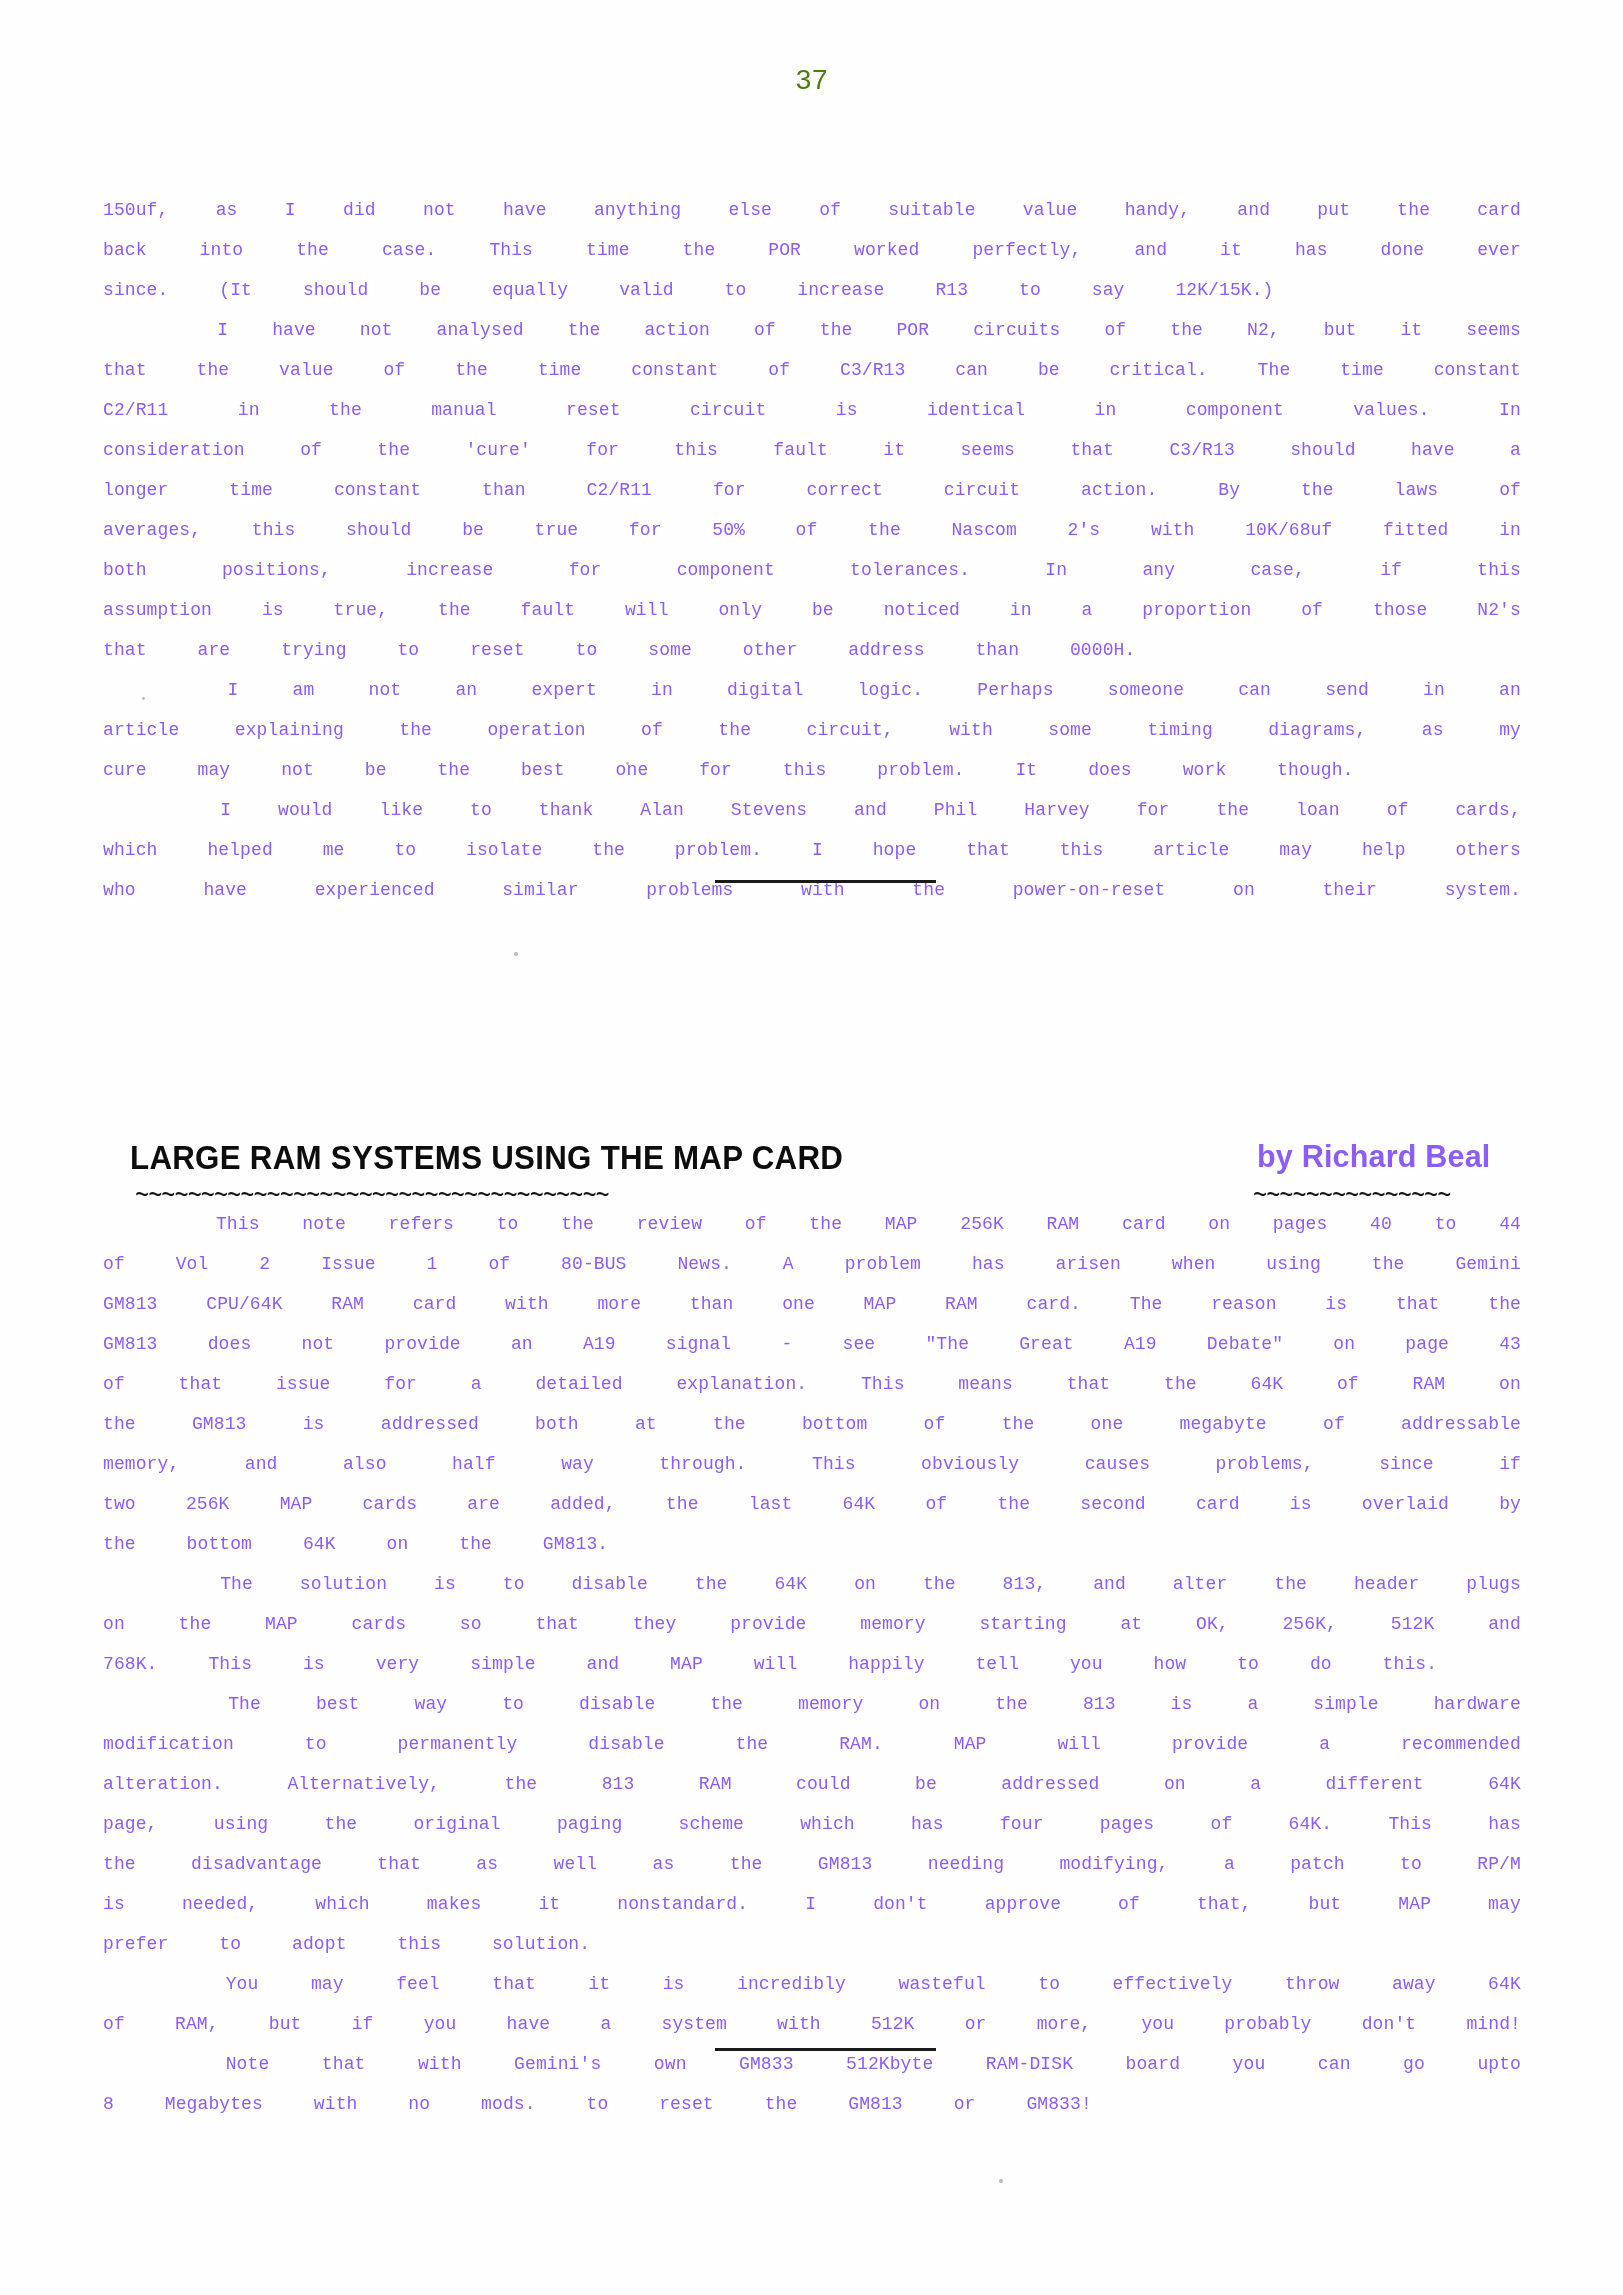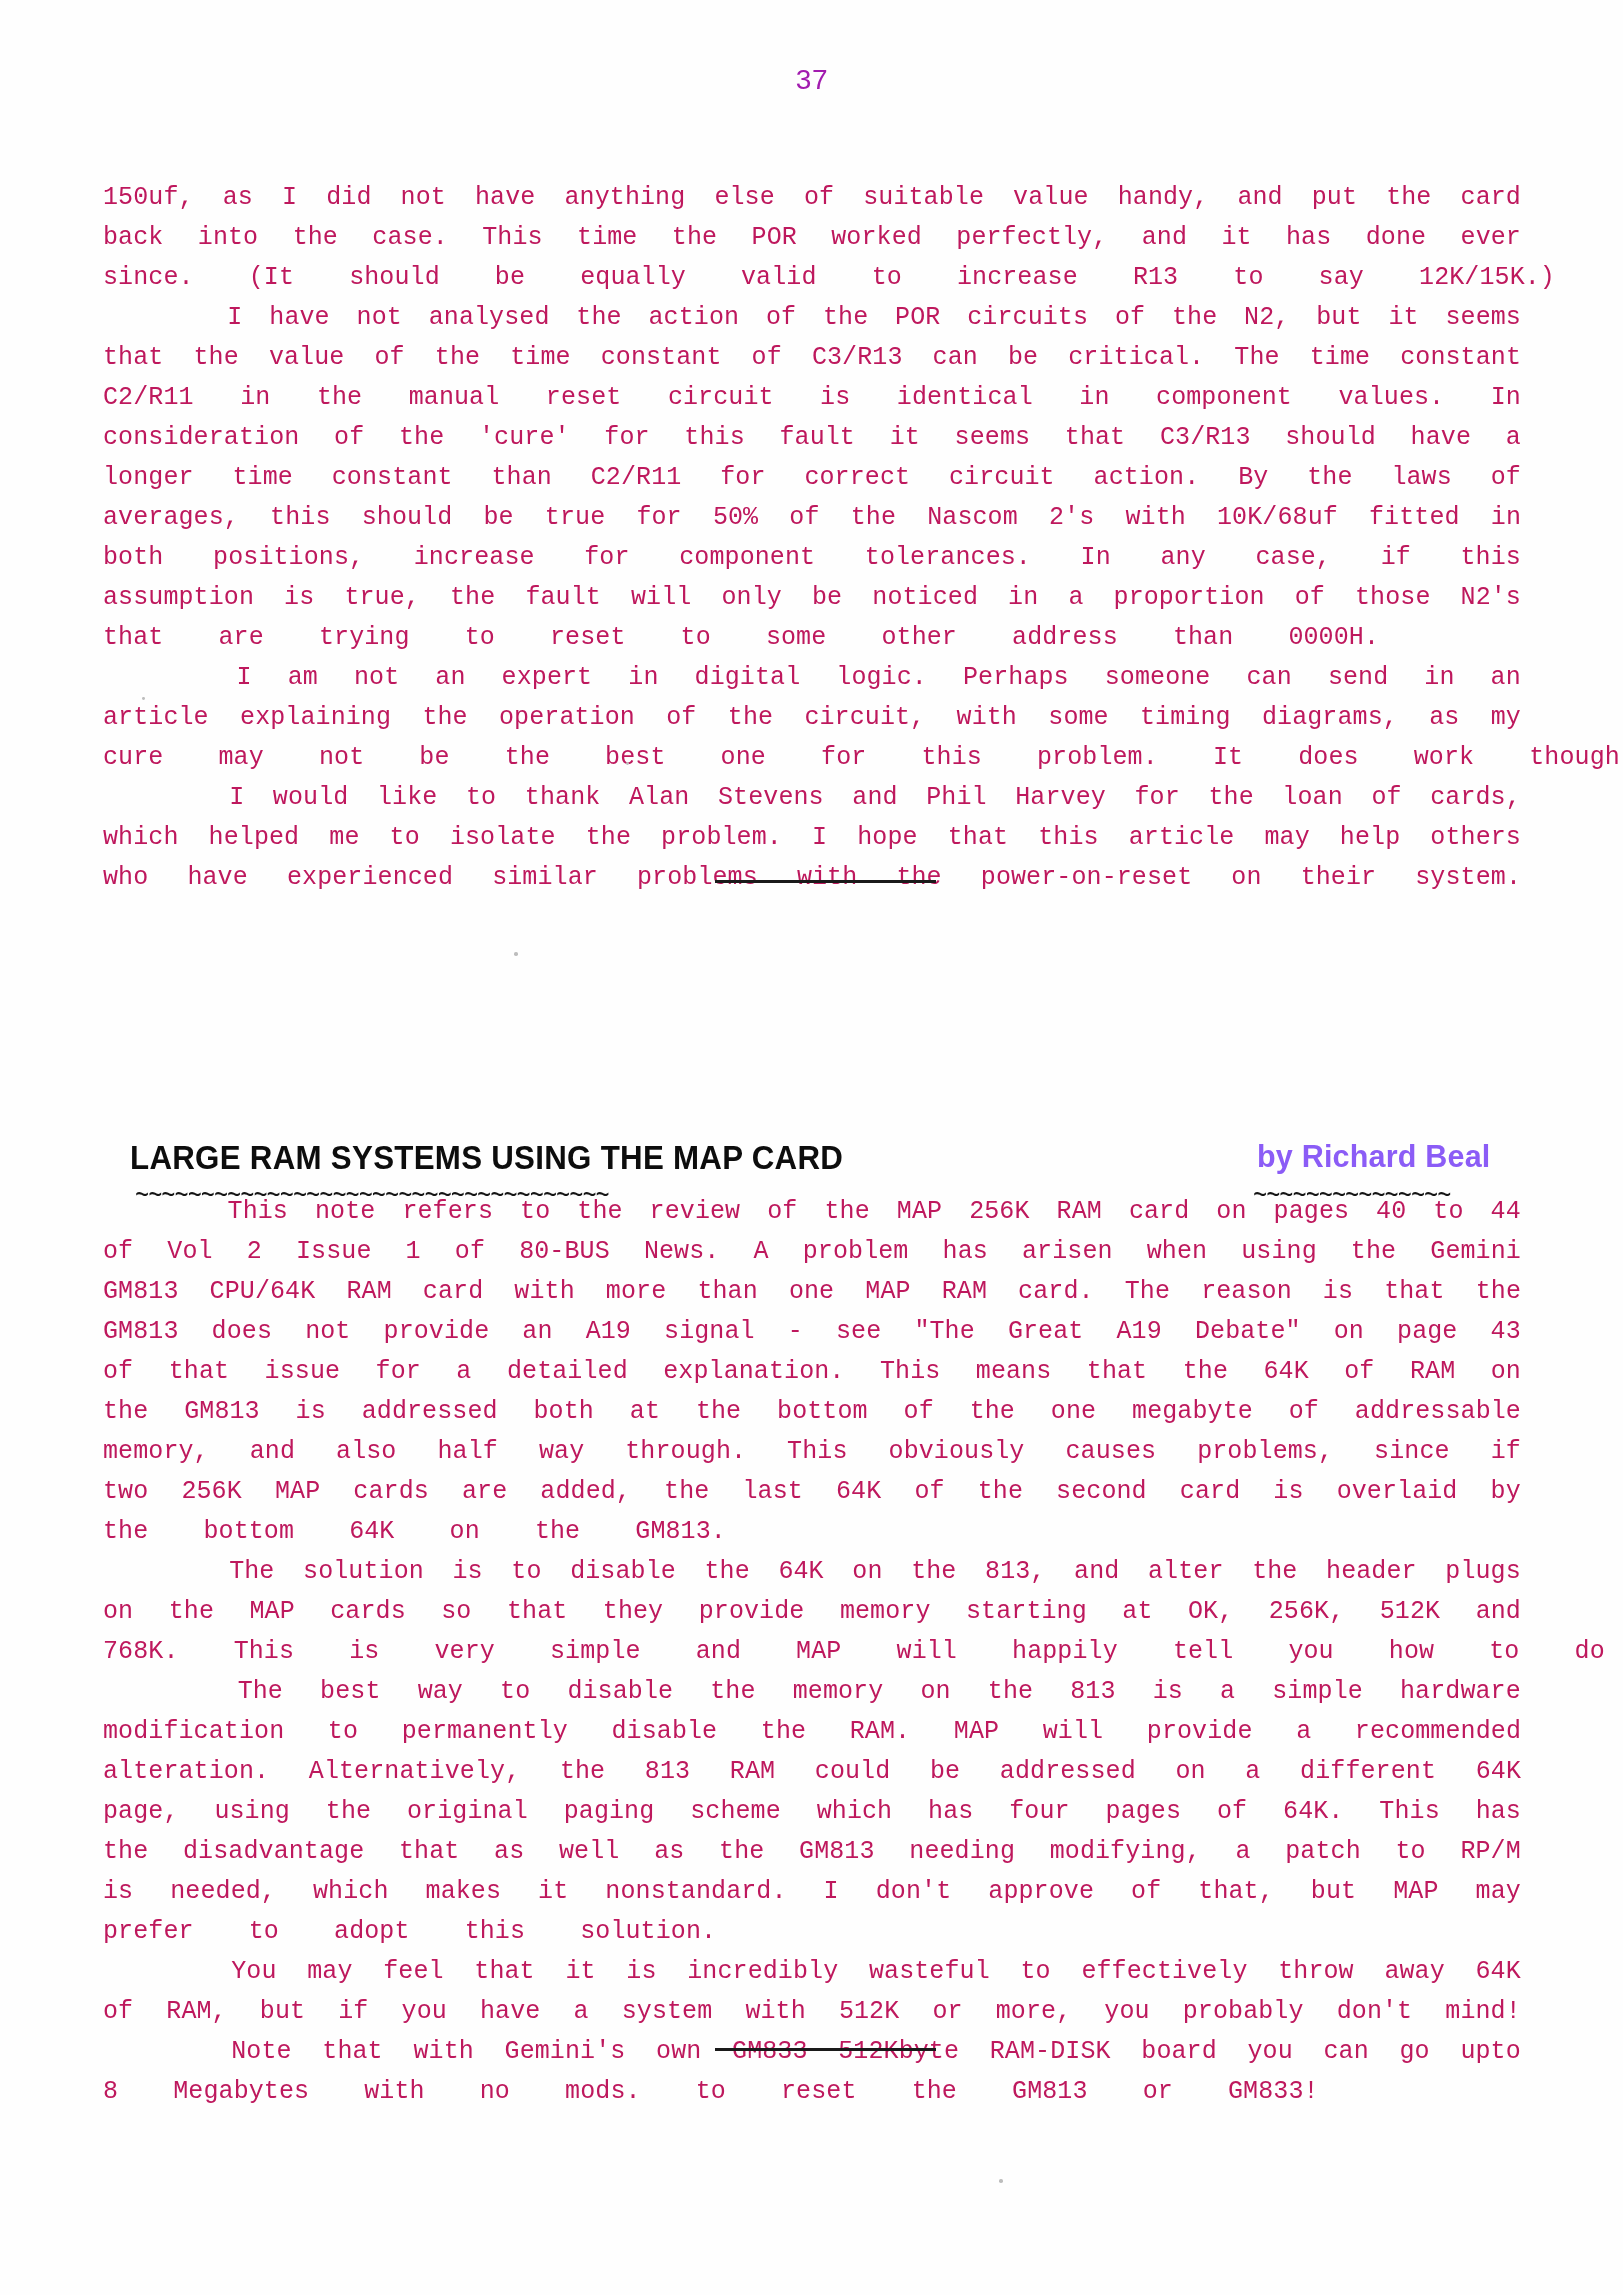--- a/index.html
+++ b/index.html
@@ -25,32 +25,33 @@
   
   .page-number {
     position: absolute;
     top: 64px;
     left: 0;
     width: 1624px;
     text-align: center;
     font-family: "Liberation Sans", "DejaVu Sans", sans-serif;
     font-size: 28px;
     letter-spacing: 0.7px;
-    color: #a21caf;
+    color: #4d7c0f;
   }
 
   
   .body-block {
     position: absolute;
     left: 103px;
     width: 1418px;
-    font-size: 25px;
+    font-size: 18px;
     line-height: 40px;
     letter-spacing: 0.1px;
-    color: #be185d;
+    color: #8b5cf6;
+    margin-top: 12px;
   }
   #article1-body { top: 178px; }
   #article2-body { top: 1192px; }
 
   .para {
     margin: 0;
     padding: 0;
   }
   
   .tline {

